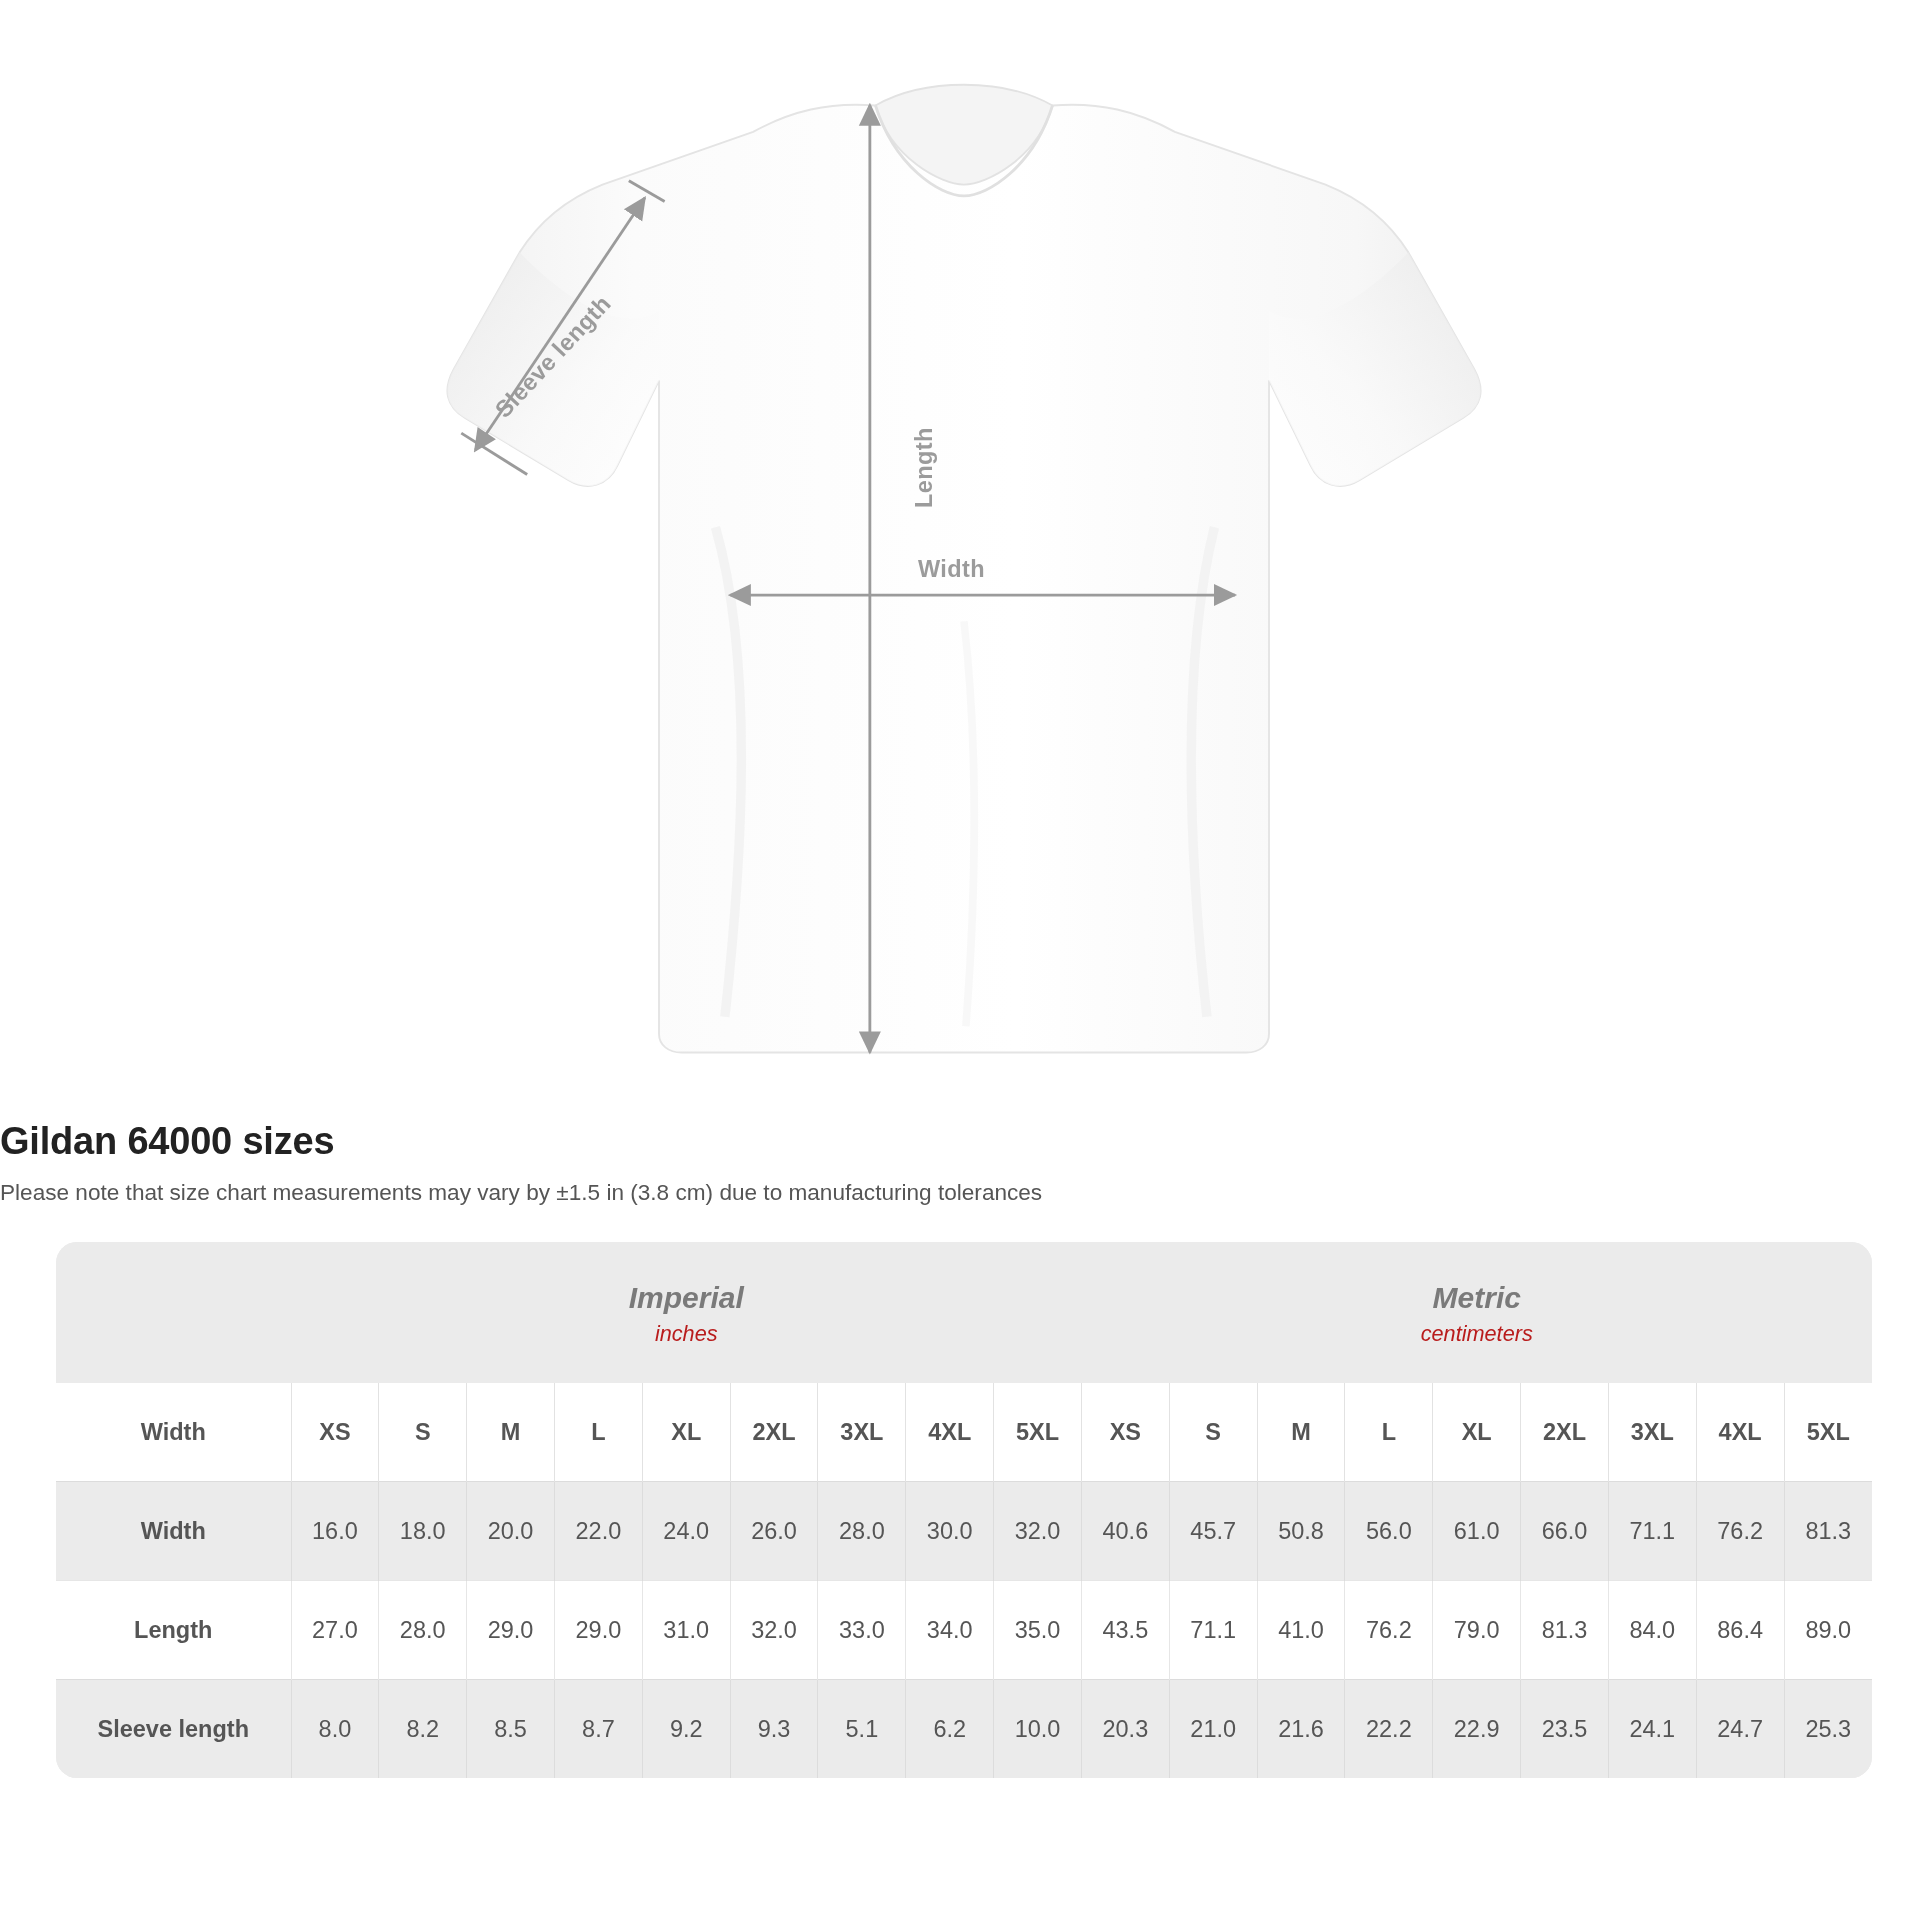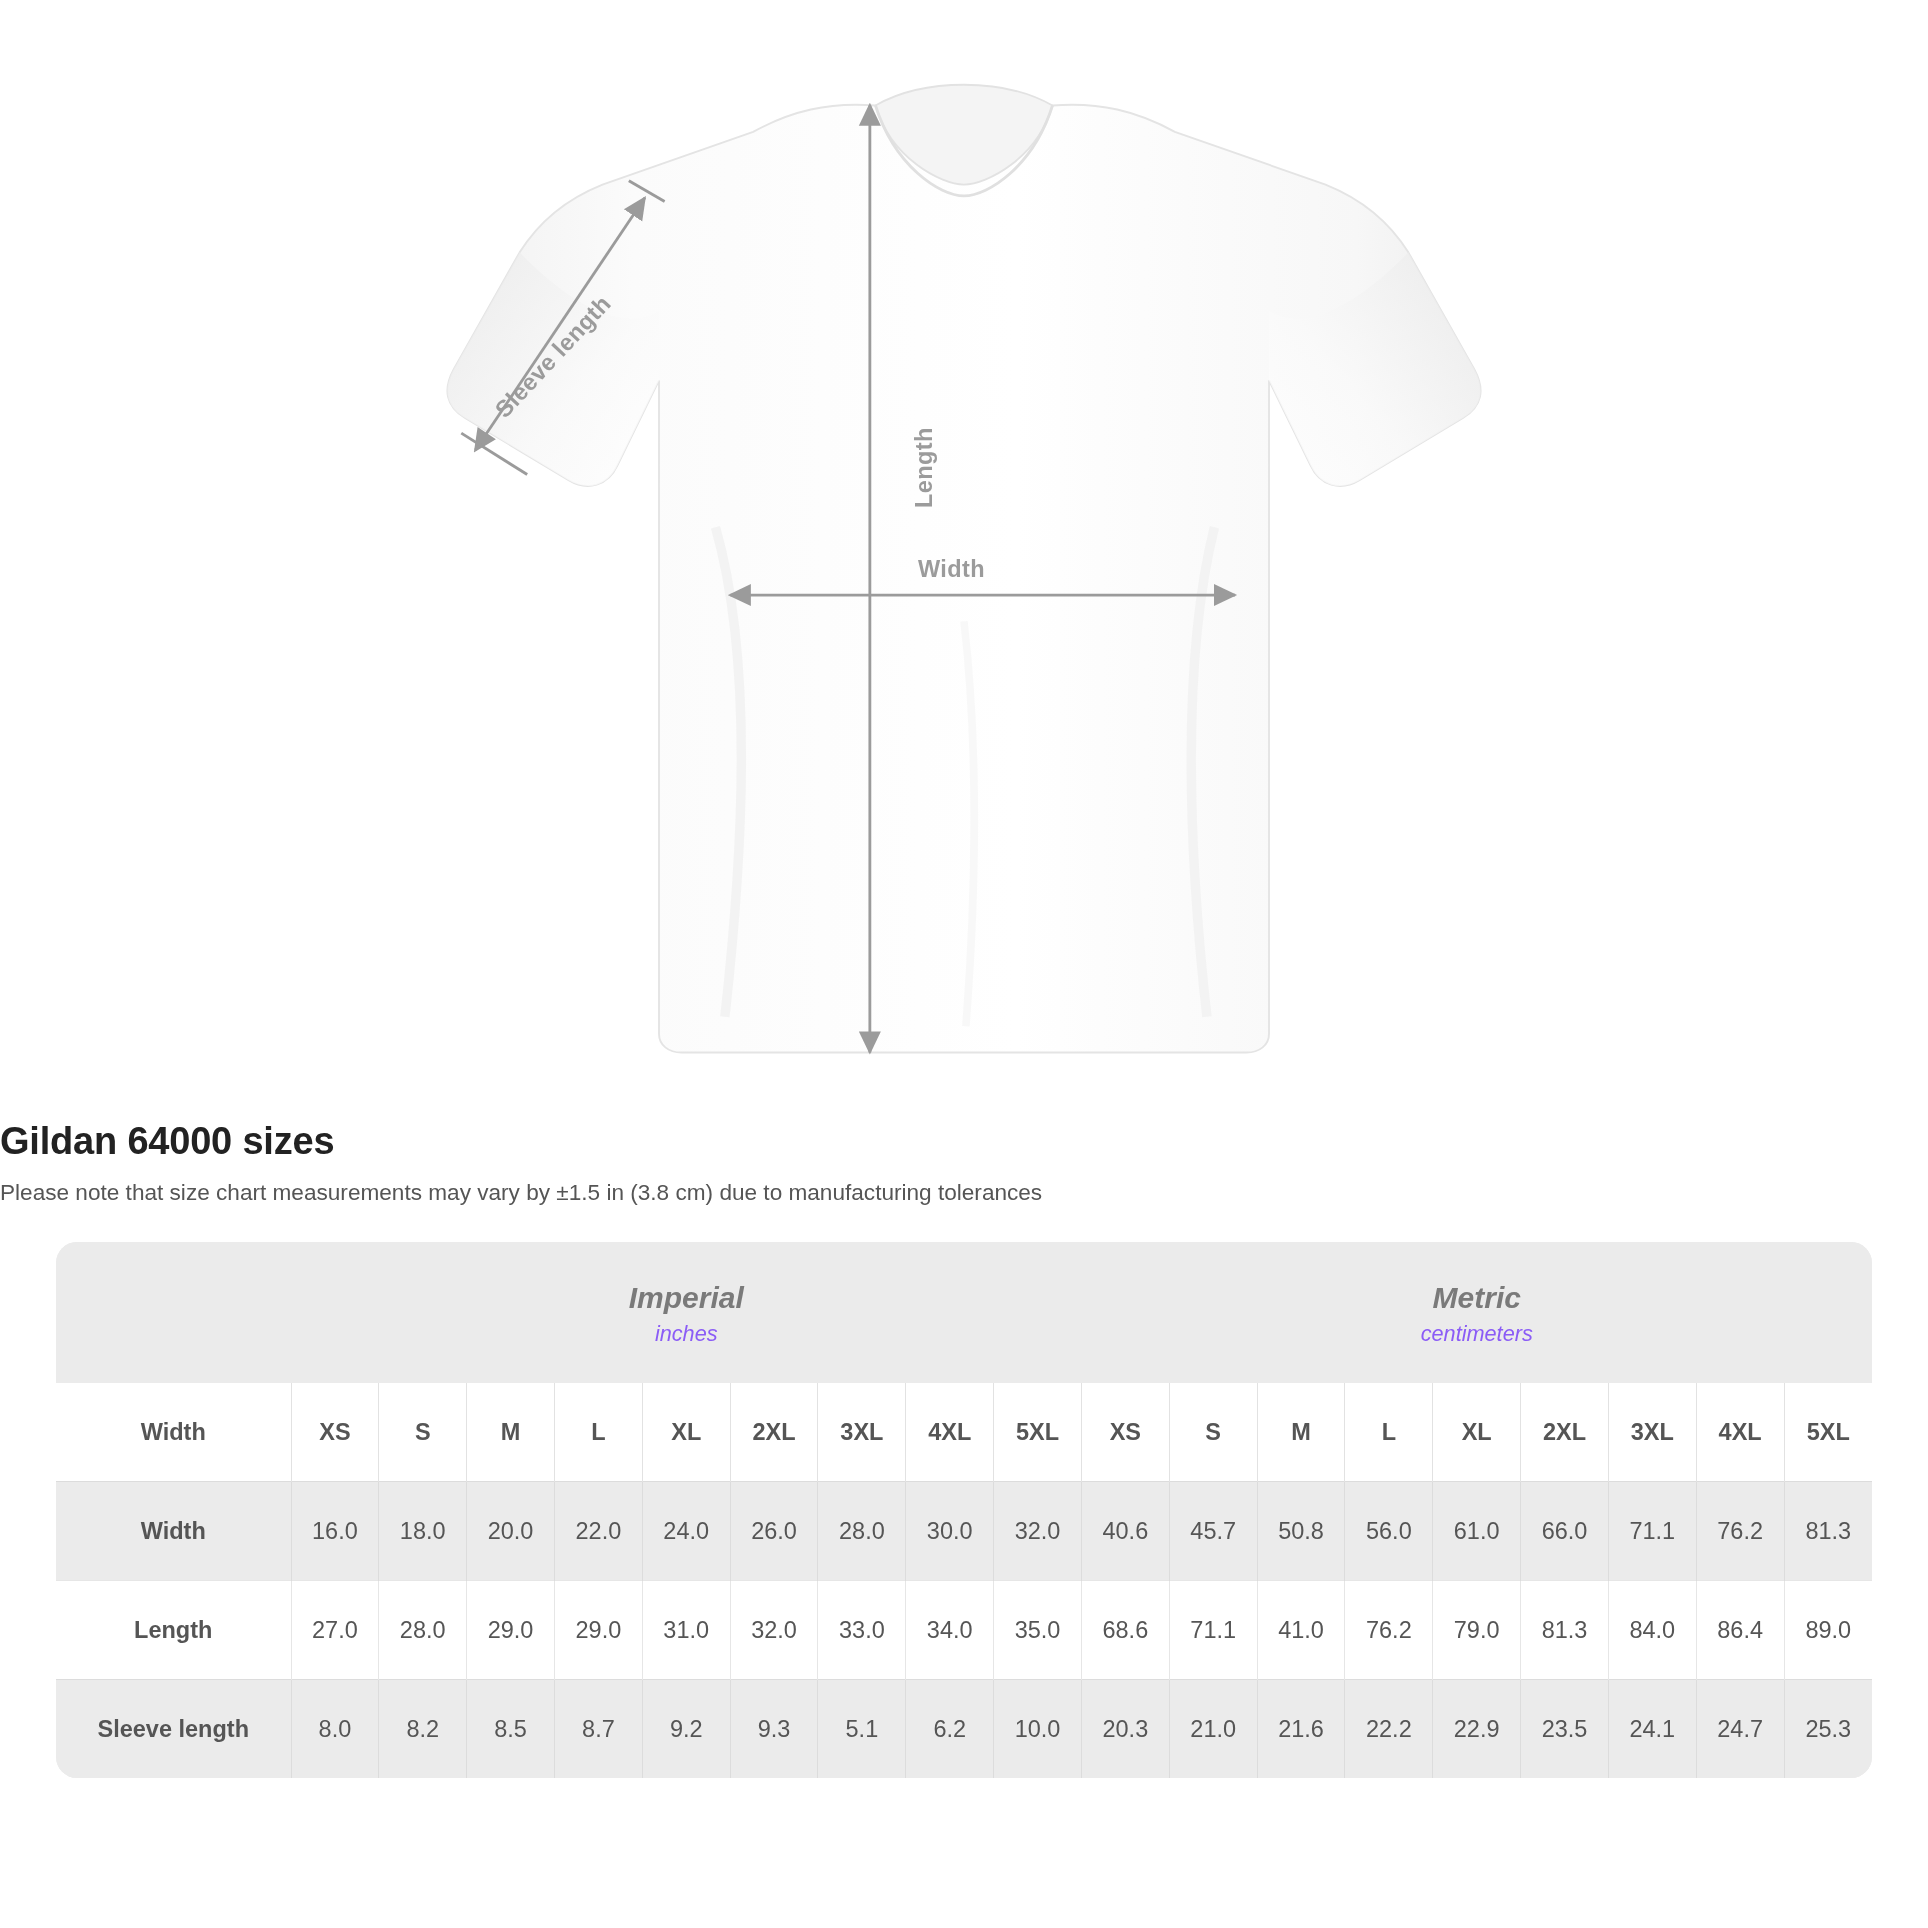--- a/index.html
+++ b/index.html
@@ -97,21 +97,21 @@
     font-weight: bold;
     font-style: italic;
     color: #7a7a7a;
     display: block;
     line-height: 1.25;
     text-align: center;
   }
   .sys-unit {
     font-size: 21.7px;
     font-style: italic;
-    color: #8b5cf6;
+    color: #b91c1c;
     display: block;
     margin-top: 3.8px;
   }
 
   .head-row td {
     height: 98px;
     background: #ffffff;
     font-weight: bold;
     color: #555555;
     font-size: 24.5px;
@@ -318,21 +318,21 @@
           <td class="row-label">Length</td>
           <td>27.0</td>
           <td>28.0</td>
           <td>29.0</td>
           <td>29.0</td>
           <td>31.0</td>
           <td>32.0</td>
           <td>33.0</td>
           <td>34.0</td>
           <td>35.0</td>
-          <td>68.6</td>
+          <td>43.5</td>
           <td>71.1</td>
           <td>41.0</td>
           <td>76.2</td>
           <td>79.0</td>
           <td>81.3</td>
           <td>84.0</td>
           <td>86.4</td>
           <td>89.0</td>
         </tr>
 

